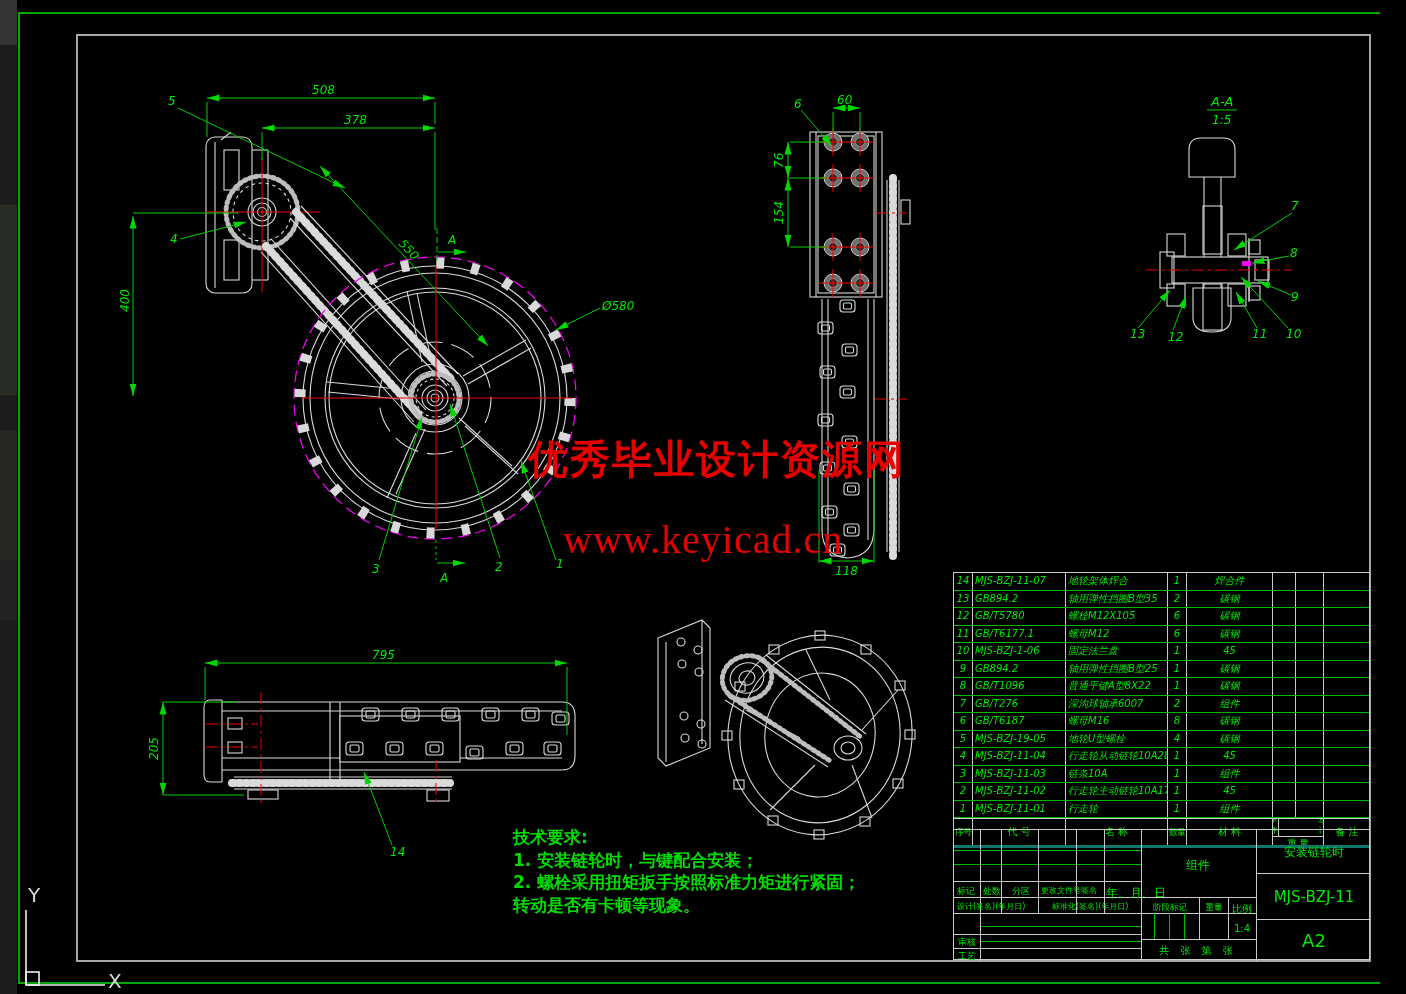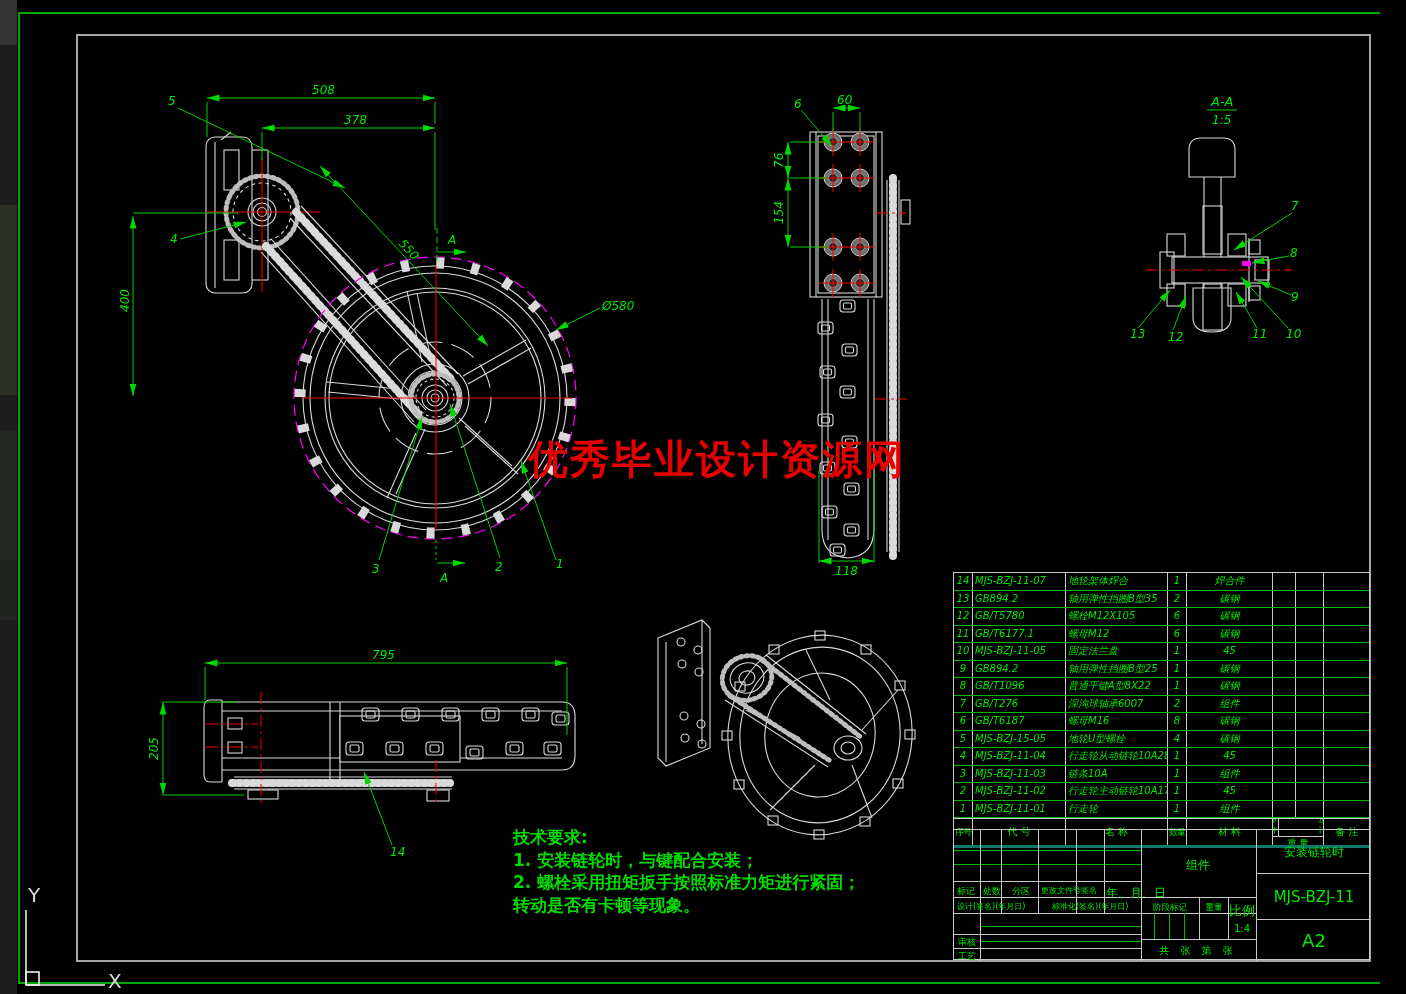--- a/index.html
+++ b/index.html
@@ -433,20 +433,21 @@
     <g>
       <line x1="26" y1="910" x2="26" y2="985" class="wt"></line>
       <line x1="26" y1="985" x2="105" y2="985" class="wt"></line>
       <rect x="26" y="972" width="13" height="13" class="wt"></rect>
       <text class="ucs" x="28" y="902">Y</text>
       <text class="ucs" x="108" y="988">X</text>
     </g>
   </svg>
 
   <div class="wm1">优秀毕业设计资源网</div>
+  <div class="wm2">www.keyicad.cn</div>
 
   <div class="tech">
     <div>技术要求:</div>
     <div>1. 安装链轮时，与键配合安装；</div>
     <div>2. 螺栓采用扭矩扳手按照标准力矩进行紧固；</div>
     <div>转动是否有卡顿等现象。</div>
   </div>
 
   <div class="bom">
     <div class="bom-row">
@@ -484,21 +485,21 @@
         <div>GB/T6177.1</div>
         <div>螺母M12</div>
         <div class="c">6</div>
         <div class="c">碳钢</div>
         <div></div>
         <div></div>
         <div></div>
     </div>
     <div class="bom-row">
       <div class="c">10</div>
-        <div>MJS-BZJ-11-05</div>
+        <div>MJS-BZJ-1-06</div>
         <div>固定法兰盘</div>
         <div class="c">1</div>
         <div class="c">45</div>
         <div></div>
         <div></div>
         <div></div>
     </div>
     <div class="bom-row">
       <div class="c">9</div>
         <div>GB894.2</div>
@@ -534,21 +535,21 @@
         <div>GB/T6187</div>
         <div>螺母M16</div>
         <div class="c">8</div>
         <div class="c">碳钢</div>
         <div></div>
         <div></div>
         <div></div>
     </div>
     <div class="bom-row">
       <div class="c">5</div>
-        <div>MJS-BZJ-15-05</div>
+        <div>MJS-BZJ-19-05</div>
         <div>地轮U型螺栓</div>
         <div class="c">4</div>
         <div class="c">碳钢</div>
         <div></div>
         <div></div>
         <div></div>
     </div>
     <div class="bom-row">
       <div class="c">4</div>
         <div>MJS-BZJ-11-04</div>
@@ -641,21 +642,21 @@
     <div class="ln" style="left:187px;top:83px;width:115px;height:1px;"></div>
     <div class="ln" style="left:187px;top:109px;width:115px;height:1px;"></div>
     <div class="ln" style="left:245px;top:67px;width:1px;height:42px;"></div>
     <div class="ln" style="left:274px;top:67px;width:1px;height:42px;"></div>
     <div class="gl" style="left:200px;top:83px;width:1px;height:26px;"></div>
     <div class="gl" style="left:215px;top:83px;width:1px;height:26px;"></div>
     <div class="gl" style="left:230px;top:83px;width:1px;height:26px;"></div>
     <div class="tc" style="left:244px;top:27px;font-size:12px;">组件</div>
     <div class="tc" style="left:216px;top:72px;font-size:8.5px;">阶段标记</div>
     <div class="tc" style="left:260px;top:72px;font-size:8.5px;">重量</div>
-    <div class="tc" style="left:288px;top:72px;font-size:13px;">比例</div>
+    <div class="tc" style="left:288px;top:72px;font-size:10px;">比例</div>
     <div class="tc it" style="left:288px;top:93px;font-size:10px;">1:4</div>
     <div class="tc" style="left:244px;top:114px;font-size:10px;letter-spacing:4px;">共 张 第 张</div>
 
     <div class="ln" style="left:302px;top:43px;width:115px;height:1px;"></div>
     <div class="ln" style="left:302px;top:89px;width:115px;height:1px;"></div>
     <div class="tc" style="left:360px;top:14px;font-size:12px;">安装链轮时</div>
     <div class="tc it" style="left:360px;top:58px;font-size:15px;">MJS-BZJ-11</div>
     <div class="tc it" style="left:360px;top:100px;font-size:18px;">A2</div>
   </div>
 

